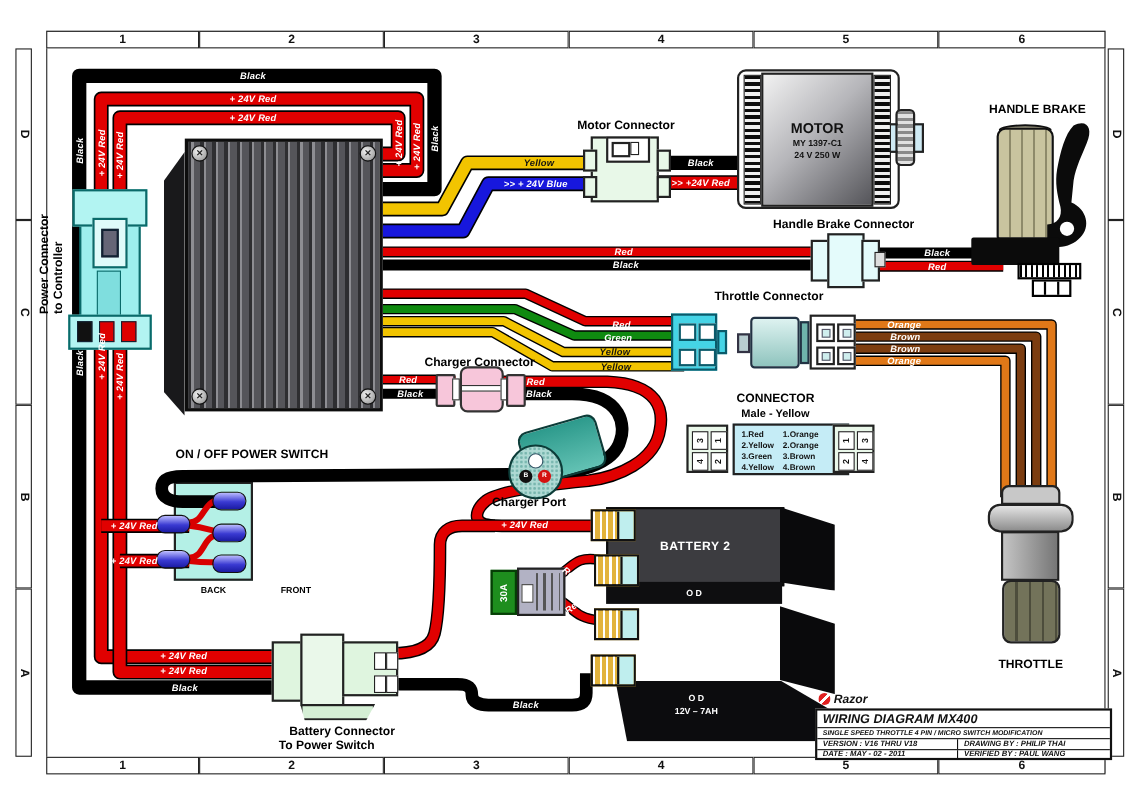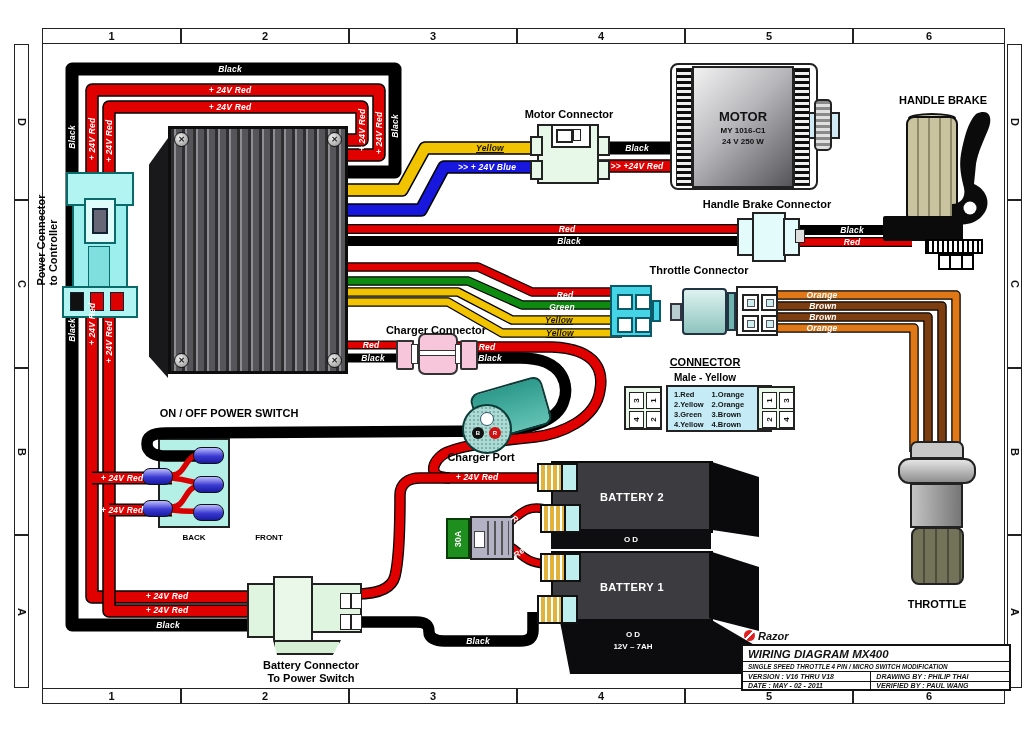--- a/index.html
+++ b/index.html
@@ -7,27 +7,27 @@
           font-family:"Liberation Sans",sans-serif;}
   
   .frame-rect{position:absolute;left:42px;top:28px;width:963px;height:675px;border:1.5px solid #222;z-index:1;box-sizing:border-box;}
   .strip{position:absolute;display:flex;z-index:2;box-sizing:border-box;}
   .strip .cell{border:1px solid #222;display:flex;align-items:center;justify-content:center;
                font:bold 11px "Liberation Sans",sans-serif;color:#111;box-sizing:border-box;background:#fff;}
   .vcell span{display:block;transform:rotate(90deg);}
   
   .lbl{position:absolute;transform:translate(-50%,-50%);font:italic bold 8.5px "Liberation Sans",sans-serif;
        color:#fff;white-space:nowrap;z-index:8;letter-spacing:.2px;}
-  .lbl.dk{color:#111;text-decoration:underline;}
+  .lbl.dk{color:#111;}
   .lbl.rot{transform:translate(-50%,-50%) rotate(-90deg);}
   
   .cap{position:absolute;transform:translate(-50%,-50%);font:bold 11px "Liberation Sans",sans-serif;
        color:#000;white-space:nowrap;z-index:8;}
   .cap.small{font-size:8px;}
-  .cap.u{text-decoration:underline;}
+  .cap.u{}
   svg#wires{position:absolute;left:0;top:0;z-index:4;}
   svg#wires use, svg#wires path{fill:none;stroke-linejoin:round;stroke-linecap:butt;}
   .ow{stroke:#000;}
   .wred{stroke:#e10000;} .wyel{stroke:#f2c400;} .wblu{stroke:#1717dd;}
   .wgrn{stroke:#0f8a10;} .worg{stroke:#e07818;} .wbrn{stroke:#7c3d10;}
   .comp{position:absolute;z-index:6;box-sizing:border-box;}
   
   .ctrl-face{left:168px;top:126px;width:180px;height:248px;border:3px solid #0d0d0d;
     background:repeating-linear-gradient(90deg,#2e2e31 0 3px,#8d8d92 3px 5px,#55555a 5px 11px);}
   .ctrl-side{left:149px;top:138px;width:19px;height:240px;background:#19191b;
@@ -227,23 +227,20 @@
         <span>A</span>
       </div>
   </div>
 
   <div class="bat" style="left:551px;top:461px;width:158px;height:68px;">
     <span>BATTERY 2</span>
   </div>
   <div class="bat-side" style="left:709px;top:461px;width:50px;height:76px;clip-path:polygon(0 0,100% 21%,100% 100%,0 90%);"></div>
   <div class="bat-band" style="left:551px;top:529px;width:160px;height:20px;">
     <span>O D</span>
-  </div>
-  <div class="bat" style="left:551px;top:551px;width:158px;height:68px;">
-    <span>BATTERY 1</span>
   </div>
   <div class="bat-side" style="left:709px;top:551px;width:50px;height:80px;clip-path:polygon(0 0,100% 20%,100% 100%,0 84%);"></div>
   <div class="b1-bottom">
     <div class="txt">
       <div>O D</div>
       <div>12V – 7AH</div>
     </div>
   </div>
 
   <div class="sw-board comp" style="z-index:3;"></div>
@@ -371,21 +368,21 @@
     <div class="mc-tab" style="left:-9px;top:34px;"></div>
     <div class="mc-tab" style="left:58px;top:10px;"></div>
     <div class="mc-tab" style="left:58px;top:34px;"></div>
   </div>
 
   <div class="comp motor-cap"></div>
   <div class="comp motor-rib" style="left:676px;"></div>
   <div class="comp motor-rib" style="left:794px;"></div>
   <div class="comp motor-body">
     <div class="t1">MOTOR</div>
-    <div class="t2">MY 1016-C1</div>
+    <div class="t2">MY 1397-C1</div>
     <div class="t2">24 V 250 W</div>
   </div>
   <div class="comp gear-plate"></div>
   <div class="comp gear-shaft"></div>
 
   <div class="cap" style="left:767px;top:204px;">Handle Brake Connector</div>
   <div class="comp hbconn">
     <div class="hb-f" style="left:0;"></div>
     <div class="hb-b"></div>
     <div class="hb-f" style="left:46px;"></div>
@@ -535,21 +532,21 @@
   <div class="comp bc-a"></div>
   <div class="comp bc-b"></div>
   <div class="comp bc-c">
     <div class="bc-slot" style="left:27px;top:8px;"></div>
     <div class="bc-slot" style="left:38px;top:8px;"></div>
     <div class="bc-slot" style="left:27px;top:29px;"></div>
     <div class="bc-slot" style="left:38px;top:29px;"></div>
   </div>
   <div class="comp bc-flap"></div>
   <div class="cap" style="left:311px;top:665px;">Battery Connector</div>
-  <div class="cap" style="left:311px;top:678px;">To Power Switch</div>
+  <div class="cap" style="left:297px;top:678px;">To Power Switch</div>
 
   <div class="comp th-cap"></div>
   <div class="comp th-flange"></div>
   <div class="comp th-barrel"></div>
   <div class="comp th-grip"></div>
   <div class="cap" style="left:937px;top:604px;">THROTTLE</div>
 
   <div class="lbl" style="left:230px;top:69px;">Black</div>
   <div class="lbl" style="left:230px;top:90px;">+ 24V Red</div>
   <div class="lbl" style="left:230px;top:107px;">+ 24V Red</div>

